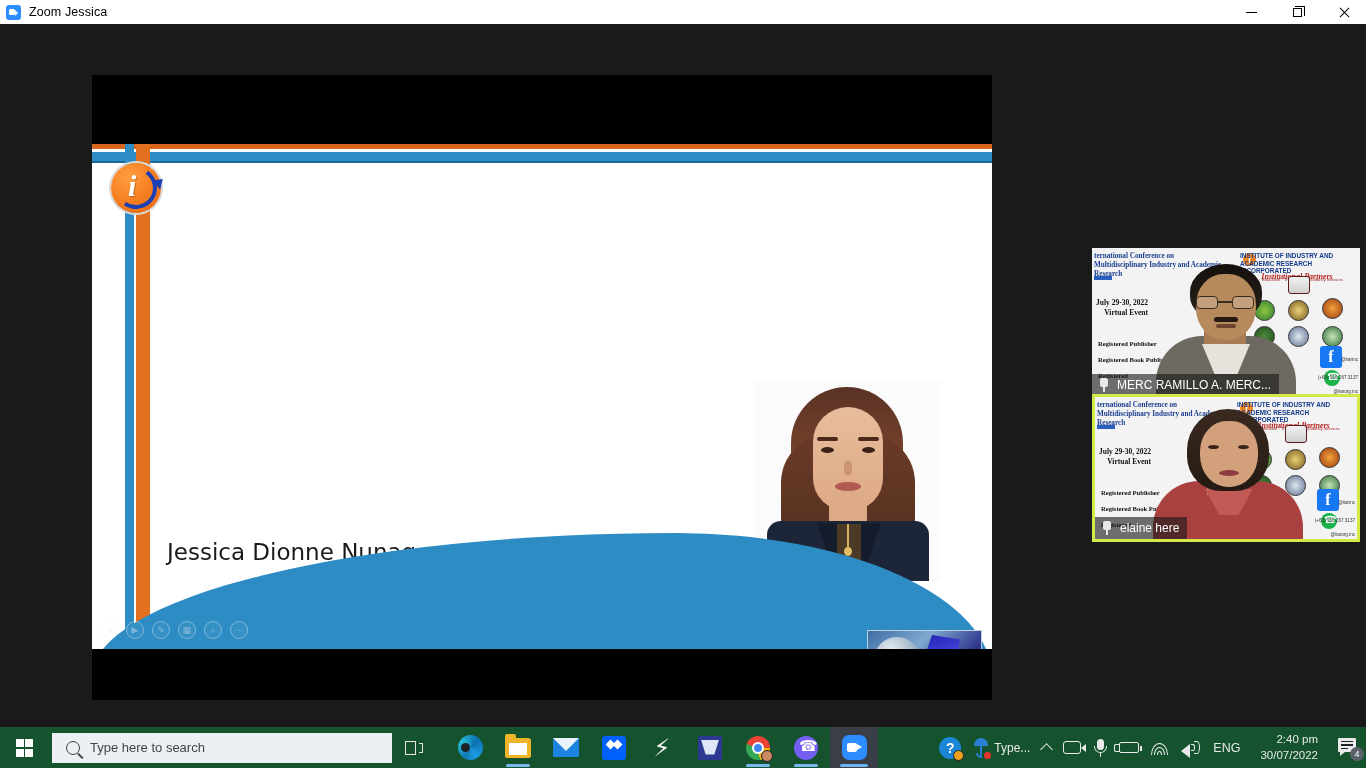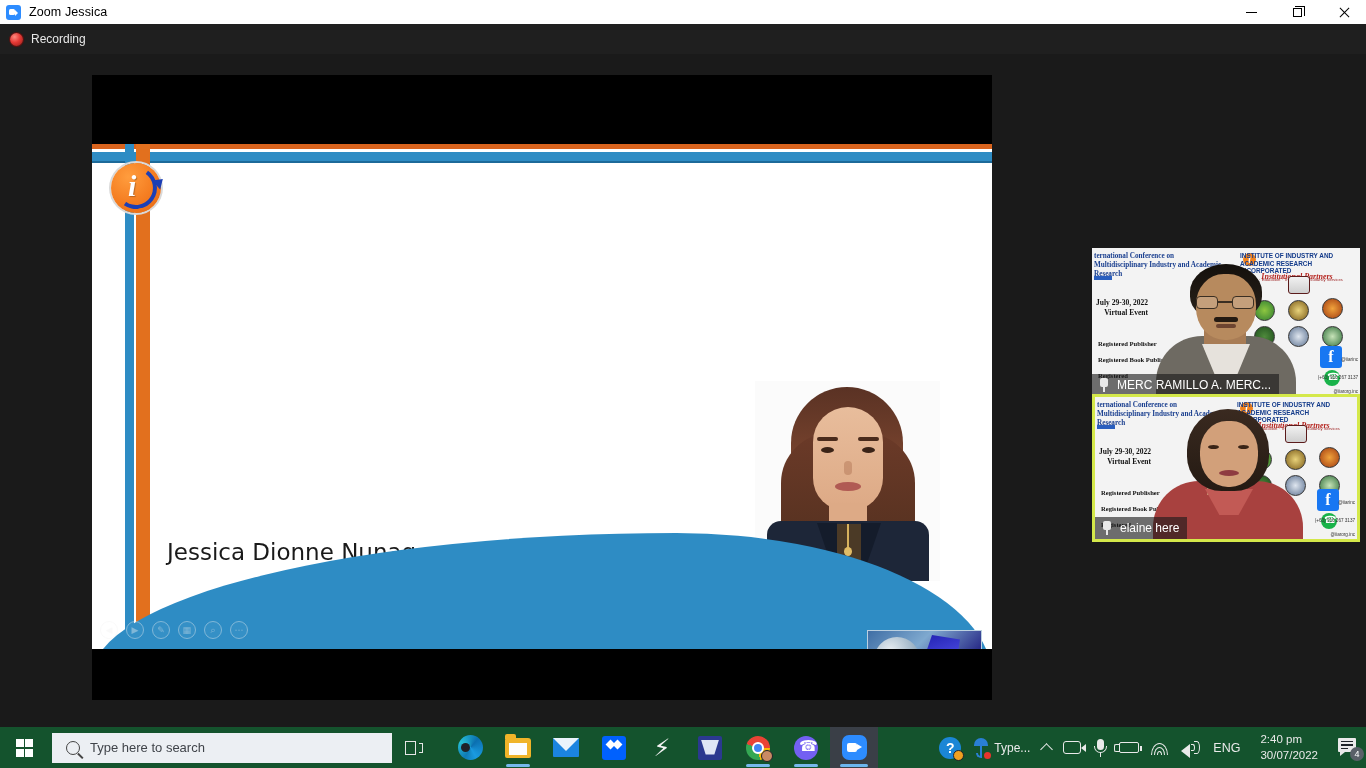--- a/index.html
+++ b/index.html
@@ -465,21 +465,21 @@
   .ic-wifi .w3{ left:6px; width:5px; height:4px; }
   .ic-vol{ position:relative; width:20px; height:15px; }
   .ic-vol .spk{ position:absolute; left:0; top:4px; width:0; height:0;
     border-top:7px solid transparent; border-bottom:7px solid transparent;
     border-right:9px solid #eaeaea; }
   .ic-vol .a1,.ic-vol .a2{ position:absolute; border:1.5px solid #eaeaea; border-left:none;
     border-radius:0 50% 50% 0 / 0 50% 50% 0; }
   .ic-vol .a1{ left:10px; top:4px; width:4px; height:7px; }
   .ic-vol .a2{ left:13px; top:1px; width:6px; height:13px; }
   .lang{ font-size:12.5px; color:#eaeaea; }
-  .clock{ text-align:left; font-size:11.5px; color:#eaeaea; line-height:1.35; padding:0 8px; }
+  .clock{ text-align:right; font-size:11.5px; color:#eaeaea; line-height:1.35; padding:0 8px; }
   .ic-notif{ position:relative; width:22px; height:20px; }
   .ic-notif .bubble{ position:absolute; left:0; top:0; width:18px; height:14px;
     background:#eaeaea; border-radius:1px; }
   .ic-notif .bubble::after{ content:""; position:absolute; left:2px; bottom:-4px; width:0; height:0;
     border-left:5px solid #eaeaea; border-bottom:4px solid transparent; }
   .ic-notif .l1,.ic-notif .l2,.ic-notif .l3{ position:absolute; left:3px; height:1.6px;
     background:#1f2329; }
   .ic-notif .l1{ top:3px; width:12px; } .ic-notif .l2{ top:6.5px; width:12px; }
   .ic-notif .l3{ top:10px; width:7px; }
   .ic-notif .cnt{ position:absolute; right:-4px; bottom:-3px; width:14px; height:14px;
@@ -500,24 +500,20 @@
         <span class="wc-max"></span>
       </div>
     <div class="close">
         <span class="wc-close"></span>
       </div>
   </div>
 </div>
 
 <div id="meeting">
 
-  <div id="recording-bar">
-    <span id="rec-dot"></span>
-    <span id="rec-label">Recording</span>
-  </div>
 
   <div id="share-area">
     <div id="slide">
       <div class="stripe-orange"></div>
       <div class="stripe-white"></div>
       <div class="stripe-blue"></div>
       <div class="stripe-blue-dk"></div>
       <div class="vbar-blue"></div>
       <div class="vbar-orange"></div>
 

